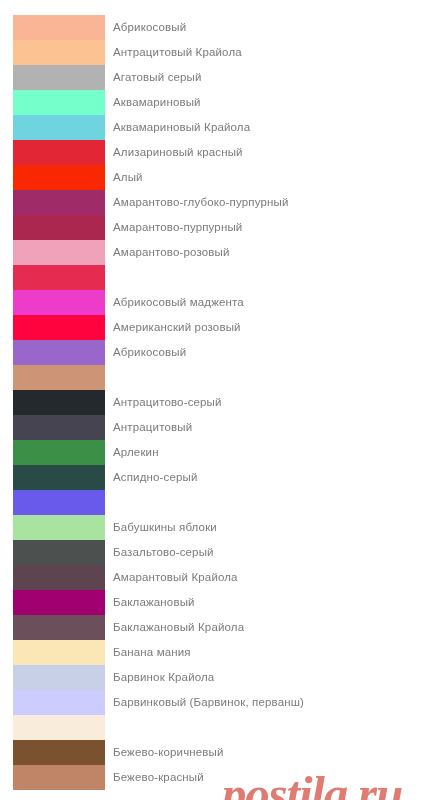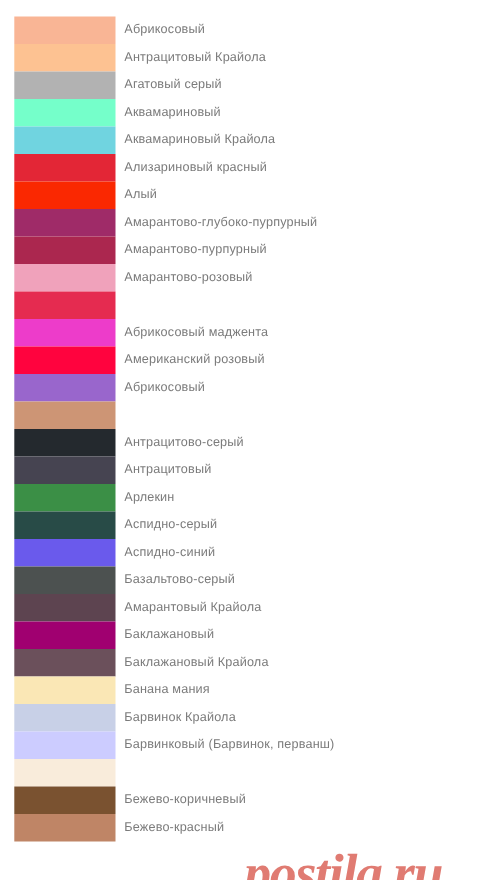--- a/index.html
+++ b/index.html
@@ -190,21 +190,26 @@
     <div class="color-row">
       <div class="swatch-cell">
         <div class="swatch" style="background: rgb(40, 75, 71);"></div>
       </div>
       <div class="color-name">Аспидно-серый</div>
     </div>
     <div class="color-row">
       <div class="swatch-cell">
         <div class="swatch" style="background: rgb(106, 90, 236);"></div>
       </div>
-      <div class="color-name">Аспидно-синий</div>
+    </div>
+    <div class="color-row">
+      <div class="swatch-cell">
+        <div class="swatch" style="background: rgb(168, 228, 160);"></div>
+      </div>
+      <div class="color-name">Бабушкины яблоки</div>
     </div>
     <div class="color-row">
       <div class="swatch-cell">
         <div class="swatch" style="background: rgb(76, 81, 80);"></div>
       </div>
       <div class="color-name">Базальтово-серый</div>
     </div>
     <div class="color-row">
       <div class="swatch-cell">
         <div class="swatch" style="background: rgb(93, 68, 80);"></div>

